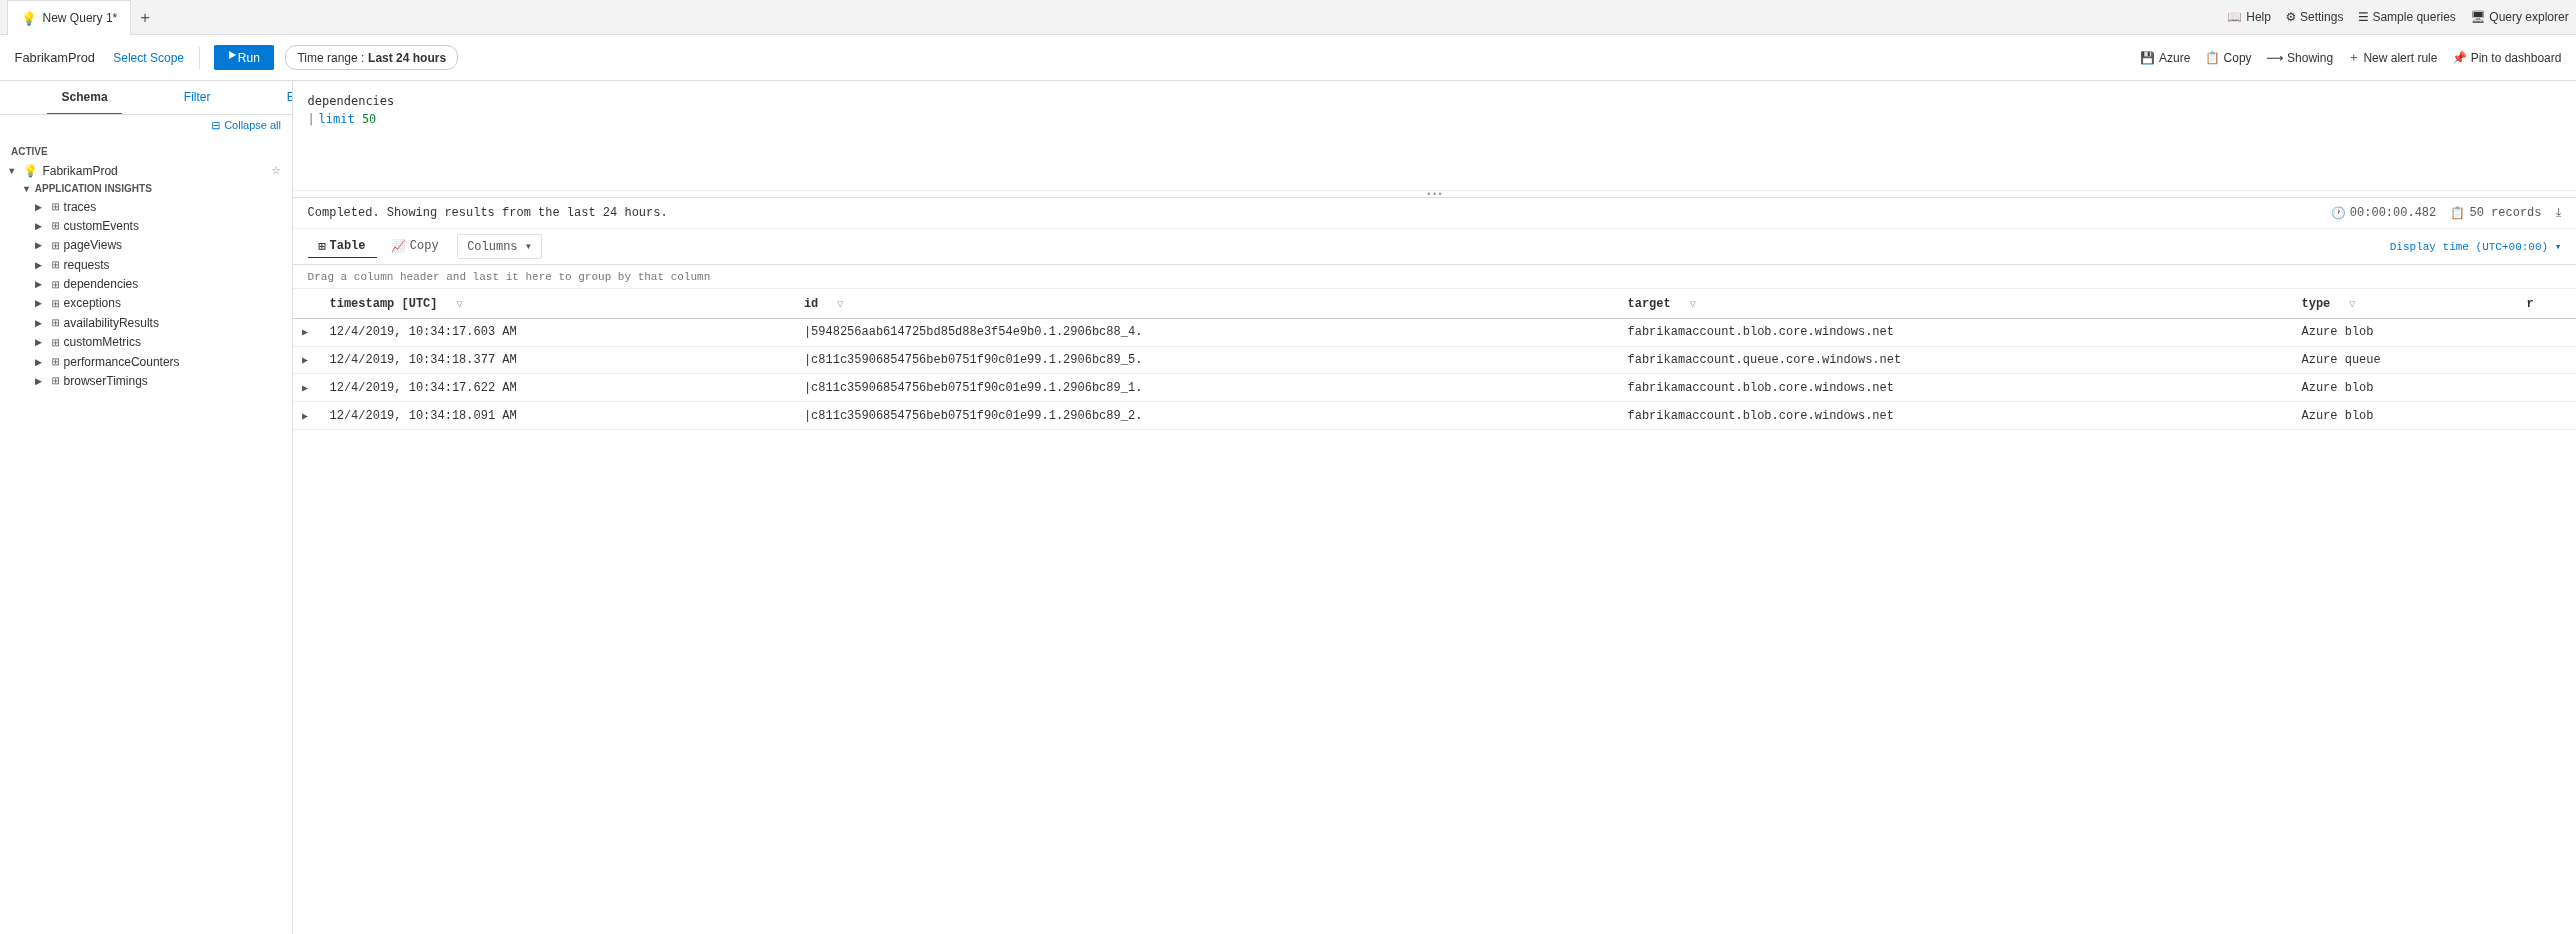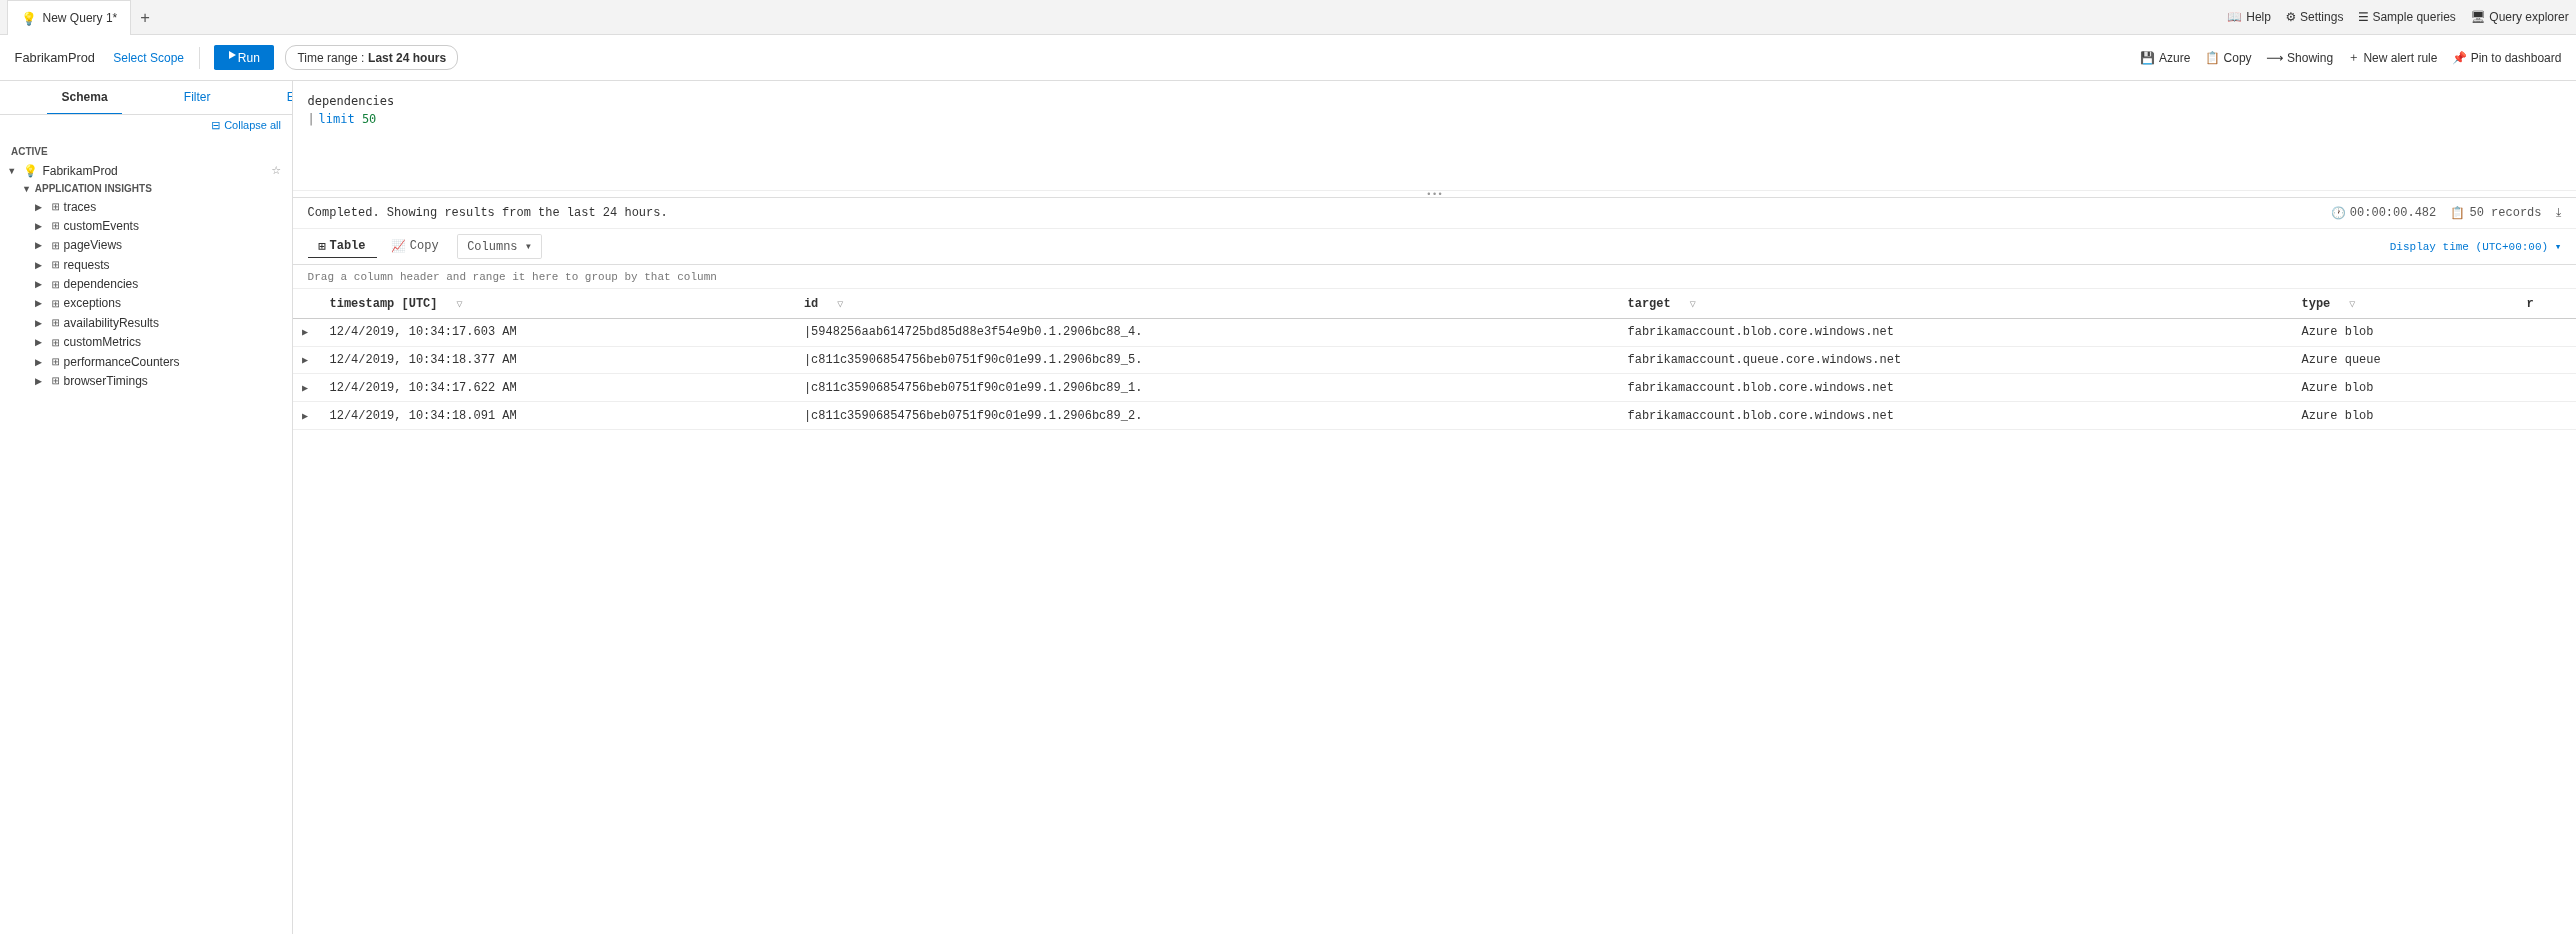--- a/index.html
+++ b/index.html
@@ -314,21 +314,21 @@
         <div class="results-tab">
           <span>📈</span>
           <span>Copy</span>
         </div>
         <div class="columns-btn">
           <span>Columns ▾</span>
         </div>
         <div class="display-time">Display time (UTC+00:00) ▾</div>
       </div>
 
-      <div class="drag-hint">Drag a column header and range it here to group by that column</div>
+      <div class="drag-hint">Drag a column header and last it here to group by that column</div>
 
       <div class="data-table-wrap">
         <table class="data-table">
           <thead>
             <tr>
               <th style="width:27.4px;"></th>
               <th>
                 <div class="col-header">
                   <span>timestamp [UTC]</span>
                   <span class="filter-icon">▽</span>

